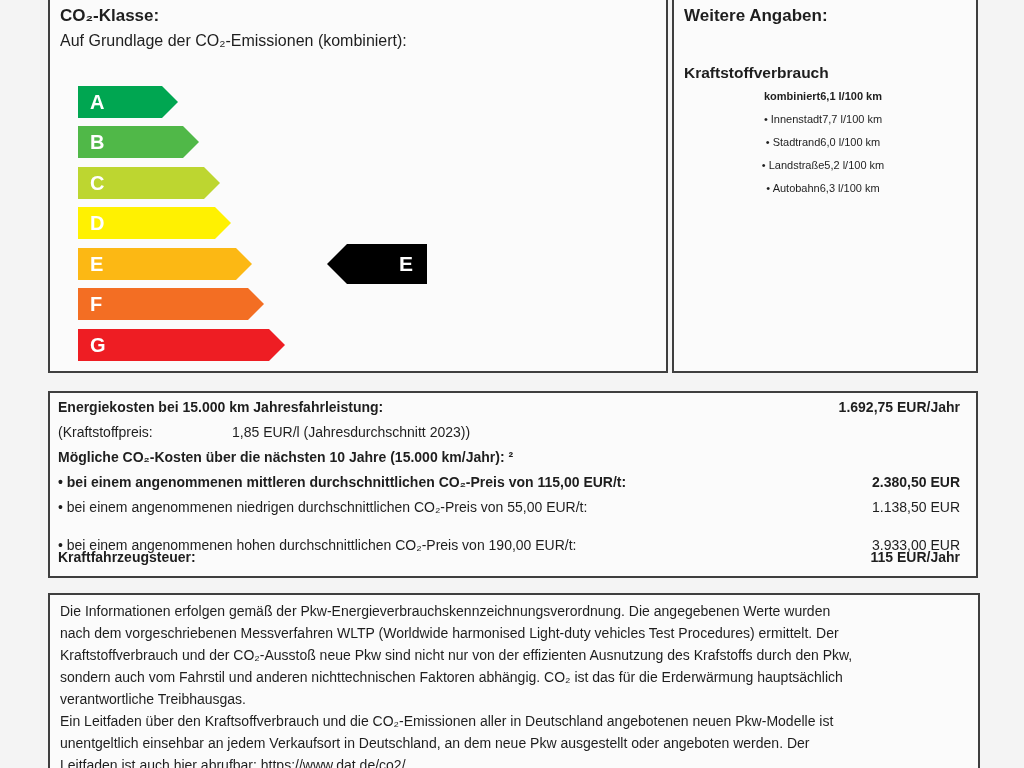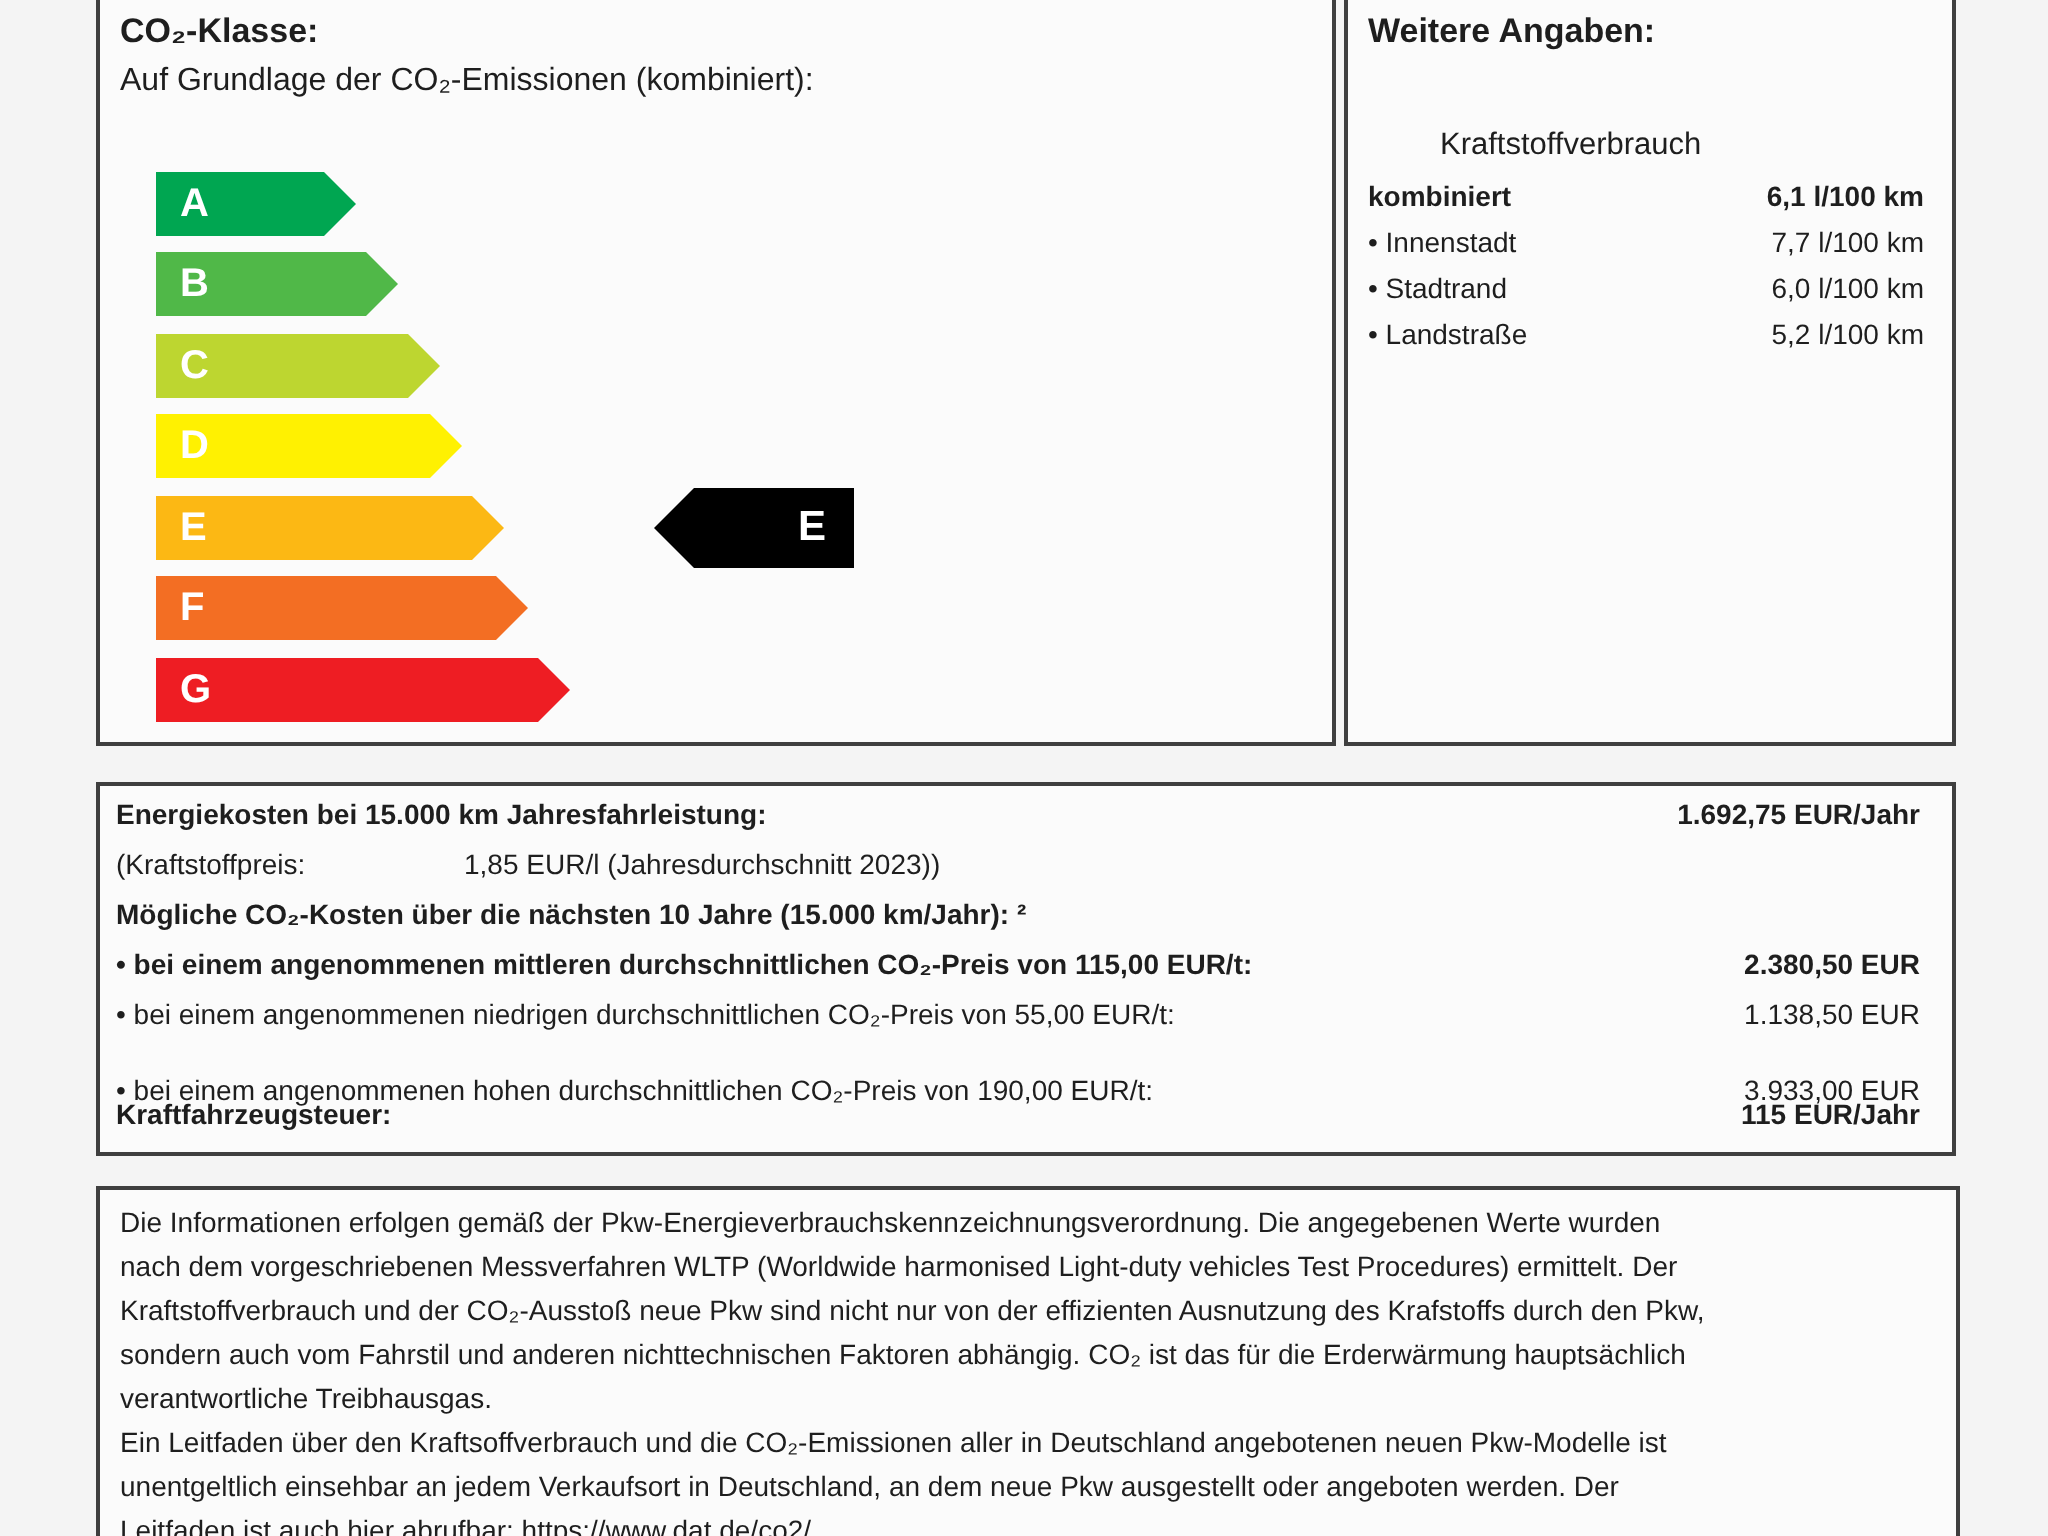--- a/index.html
+++ b/index.html
@@ -33,24 +33,24 @@
   .pointer {
     position:absolute; left:277px; top:250px; width:100px; height:40px;
     clip-path:polygon(0 50%, 20px 0, 100% 0, 100% 100%, 20px 100%);
   }
   .pointer-letter {
     position:absolute; right:14px; top:0; line-height:40px;
     font-size:21px; font-weight:bold; color:#ffffff;
   }
 
   
-  .fuel-title { position:absolute; left:10px; top:70px; font-size:15.5px; font-weight:normal;margin-left:36px; }
+  .fuel-title { position:absolute; left:10px; top:70px; font-size:15.5px; font-weight:bold; }
   .fuel-row {
     position:absolute; left:10px; width:calc(100% - 24px);
-    display:flex; justify-content:space-between; font-size:14px;
+    display:flex; justify-content:center; font-size:11px;
   }
   .fuel-row.bold { font-weight:bold; }
 
   
   .cost-row {
     position:absolute; left:8px; width:calc(100% - 24px);
     display:flex; justify-content:space-between; font-size:14px;
   }
   .cost-row .c-label { white-space:nowrap; }
   .cost-row.bold-both { font-weight:bold; }
@@ -109,20 +109,24 @@
     <span>7,7 l/100 km</span>
   </div>
   <div class="fuel-row" style="top:142px">
     <span>• Stadtrand</span>
     <span>6,0 l/100 km</span>
   </div>
   <div class="fuel-row" style="top:165px">
     <span>• Landstraße</span>
     <span>5,2 l/100 km</span>
   </div>
+  <div class="fuel-row" style="top:188px">
+    <span>• Autobahn</span>
+    <span>6,3 l/100 km</span>
+  </div>
 </section>
 
 <section class="box box-costs">
   <div class="cost-row bold-both" style="top:6px">
     <span class="c-label">Energiekosten bei 15.000 km Jahresfahrleistung:</span>
     <span class="c-value">1.692,75 EUR/Jahr</span>
   </div>
   <div class="cost-row" style="top:31px">
     <span class="c-label">(Kraftstoffpreis:</span>
     <span class="c-detail">1,85 EUR/l (Jahresdurchschnitt 2023))</span>

